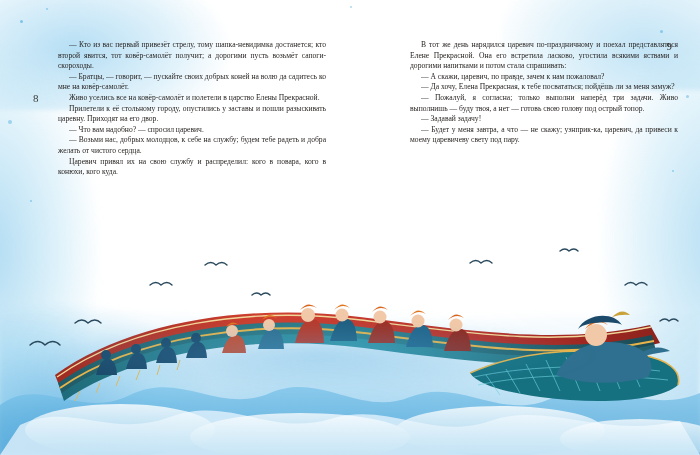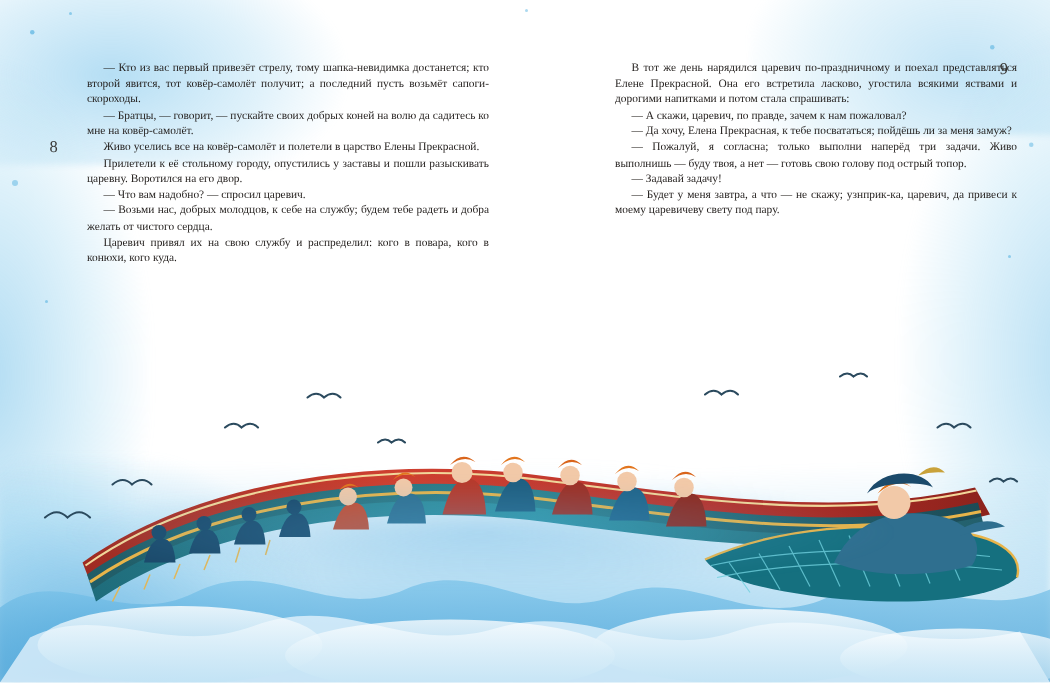--- a/index.html
+++ b/index.html
@@ -127,24 +127,24 @@
   <div class="spatter" style="left:30px;top:200px;width:2px;height:2px;background:rgba(90,180,225,.6);"></div>
   <div class="spatter" style="left:660px;top:30px;width:3px;height:3px;background:rgba(90,180,225,.6);"></div>
   <div class="spatter" style="left:686px;top:95px;width:3px;height:3px;background:rgba(90,180,225,.5);"></div>
   <div class="spatter" style="left:672px;top:170px;width:2px;height:2px;background:rgba(90,180,225,.6);"></div>
   <div class="spatter" style="left:350px;top:6px;width:2px;height:2px;background:rgba(90,180,225,.5);"></div>
 
   <div class="folio folio-left">8</div>
   <div class="folio folio-right">9</div>
 
   <div class="col col-left">
-    <p>— Кто из вас первый привезёт стрелу, тому шапка-невидимка достанется; кто второй явится, тот ковёр-самолёт получит; а последний пусть возьмёт сапоги-скороходы.</p>
+    <p>— Кто из вас первый привезёт стрелу, тому шапка-невидимка достанется; кто второй явится, тот ковёр-самолёт получит; а дорогими пусть возьмёт сапоги-скороходы.</p>
     <p>— Братцы, — говорит, — пускайте своих добрых коней на волю да садитесь ко мне на ковёр-самолёт.</p>
     <p>Живо уселись все на ковёр-самолёт и полетели в царство Елены Прекрасной.</p>
-    <p>Прилетели к её стольному городу, опустились у заставы и пошли разыскивать царевну. Воротился на его двор.</p>
+    <p>Прилетели к её стольному городу, опустились у заставы и пошли разыскивать царевну. Приходят на его двор.</p>
     <p>— Что вам надобно? — спросил царевич.</p>
     <p>— Возьми нас, добрых молодцов, к себе на службу; будем тебе радеть и добра желать от чистого сердца.</p>
     <p>Царевич привял их на свою службу и распределил: кого в повара, кого в конюхи, кого куда.</p>
   </div>
 
   <div class="col col-right">
     <p>В тот же день нарядился царевич по-праздничному и поехал представляться Елене Прекрасной. Она его встретила ласково, угостила всякими яствами и дорогими напитками и потом стала спрашивать:</p>
     <p>— А скажи, царевич, по правде, зачем к нам пожаловал?</p>
     <p>— Да хочу, Елена Прекрасная, к тебе посвататься; пойдёшь ли за меня замуж?</p>
     <p>— Пожалуй, я согласна; только выполни наперёд три задачи. Живо выполнишь — буду твоя, а нет — готовь свою голову под острый топор.</p>

